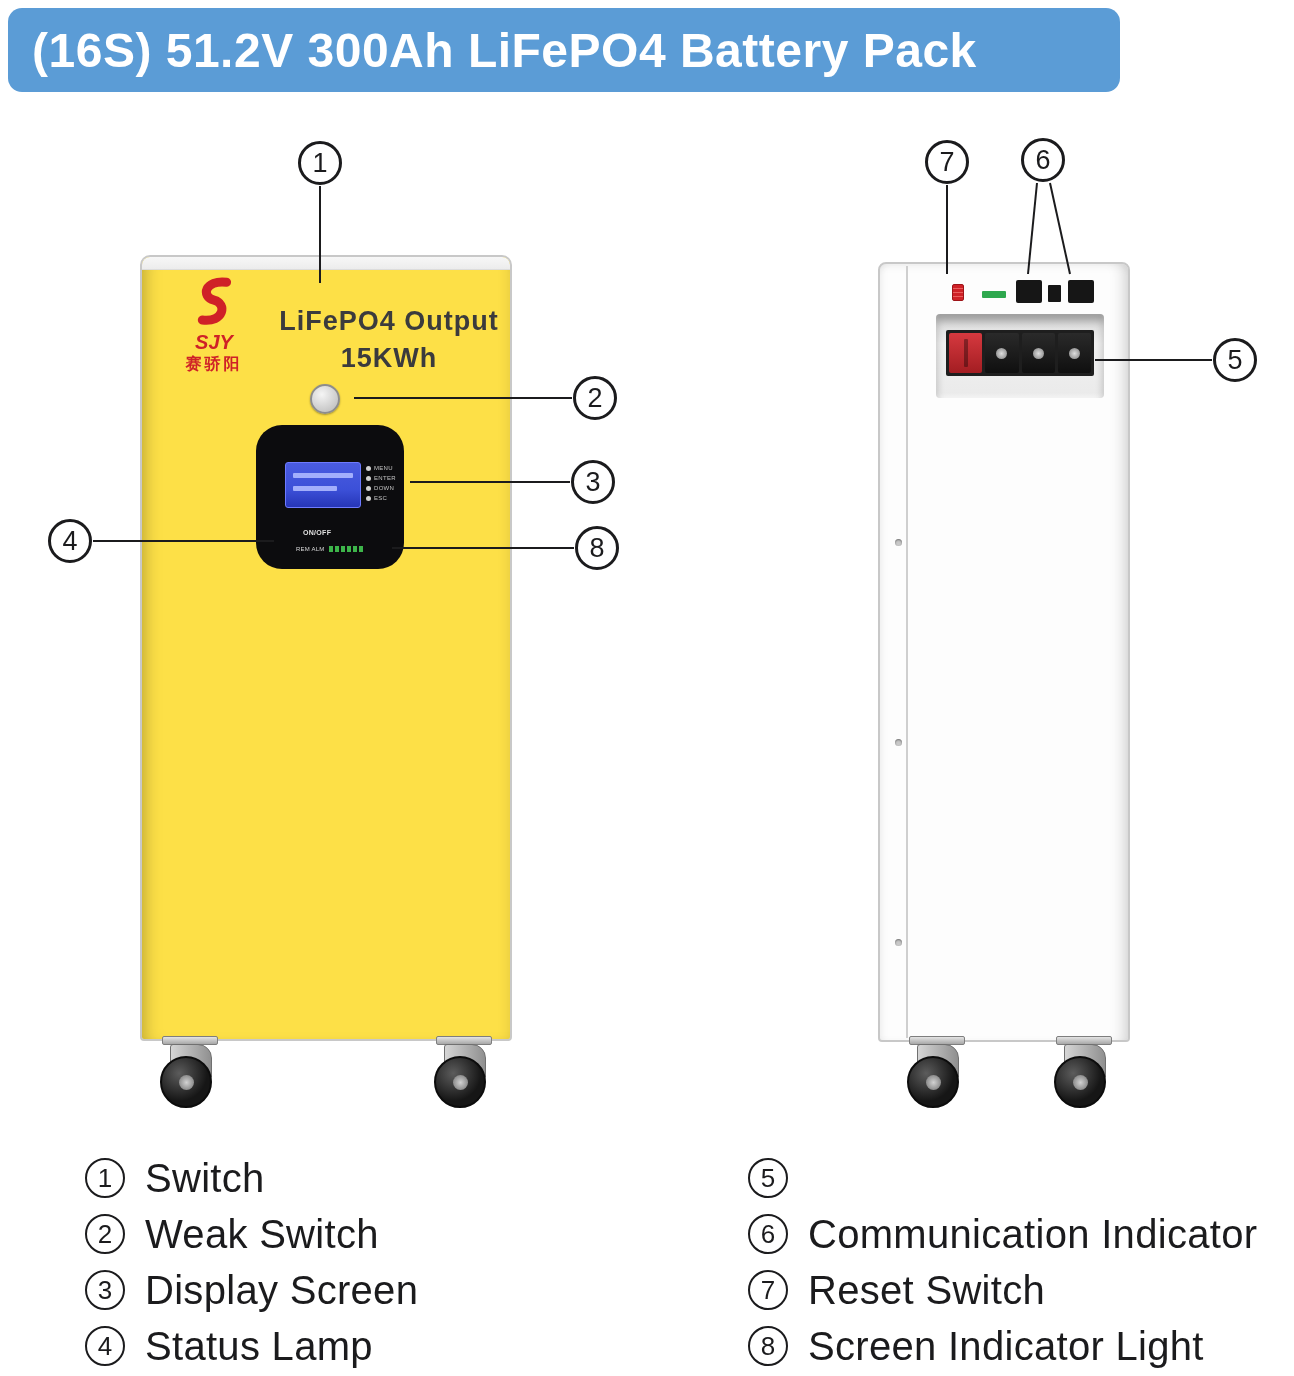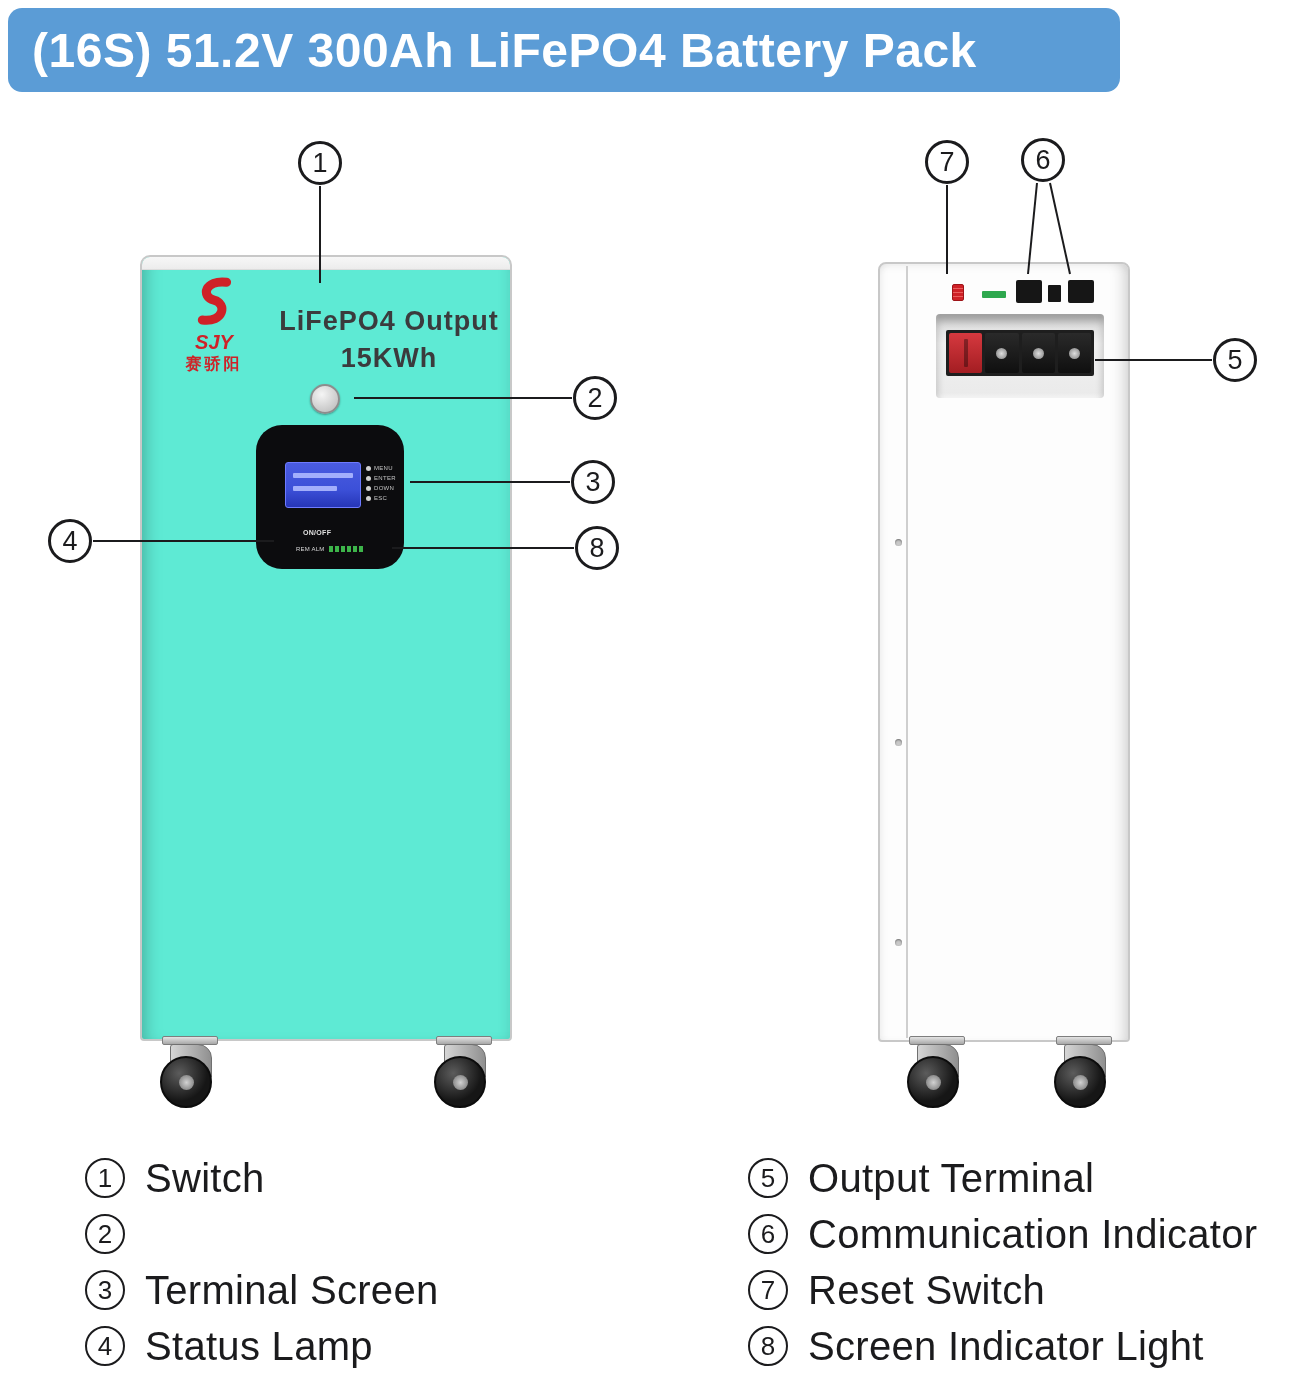--- a/index.html
+++ b/index.html
@@ -14,21 +14,21 @@
     background:var(--header-bg,#5b9cd6); border-radius:14px;
     display:flex; align-items:center; padding-left:24px; box-sizing:border-box;
   }
   .header .title {
     color:#ffffff; font-weight:bold; font-size:48px; white-space:nowrap; letter-spacing:0.5px;
   }
 
   
   .front-unit {
     position:absolute; left:140px; top:255px; width:372px; height:786px;
-    background:#5eead4; border:2px solid #c8c8c8; border-radius:10px 10px 4px 4px;
+    background:#fde047; border:2px solid #c8c8c8; border-radius:10px 10px 4px 4px;
     box-sizing:border-box;
     box-shadow: inset 14px 0 18px -12px rgba(0,0,0,.28),
                 inset -10px 0 14px -10px rgba(0,0,0,.12),
                 inset 0 14px 10px -10px rgba(0,0,0,.08);
   }
   .cover-top {
     position:absolute; left:0; right:0; top:0; height:12px;
     background:linear-gradient(#f7f7f7,#ececec);
     border-bottom:1px solid #dcdcdc; border-radius:8px 8px 0 0;
   }
@@ -296,35 +296,35 @@
     <span>8</span>
   </div>
 
 <div class="legend-col legend-left">
   <div class="legend-row">
     <span class="lnum">1</span>
     <span class="llabel">Switch</span>
   </div>
   <div class="legend-row">
     <span class="lnum">2</span>
+    <span class="llabel">Weak Switch</span>
   </div>
   <div class="legend-row">
     <span class="lnum">3</span>
-    <span class="llabel">Terminal Screen</span>
+    <span class="llabel">Display Screen</span>
   </div>
   <div class="legend-row">
     <span class="lnum">4</span>
     <span class="llabel">Status Lamp</span>
   </div>
 </div>
 
 <div class="legend-col legend-right">
   <div class="legend-row">
     <span class="lnum">5</span>
-    <span class="llabel">Output Terminal</span>
   </div>
   <div class="legend-row">
     <span class="lnum">6</span>
     <span class="llabel">Communication Indicator</span>
   </div>
   <div class="legend-row">
     <span class="lnum">7</span>
     <span class="llabel">Reset Switch</span>
   </div>
   <div class="legend-row">

